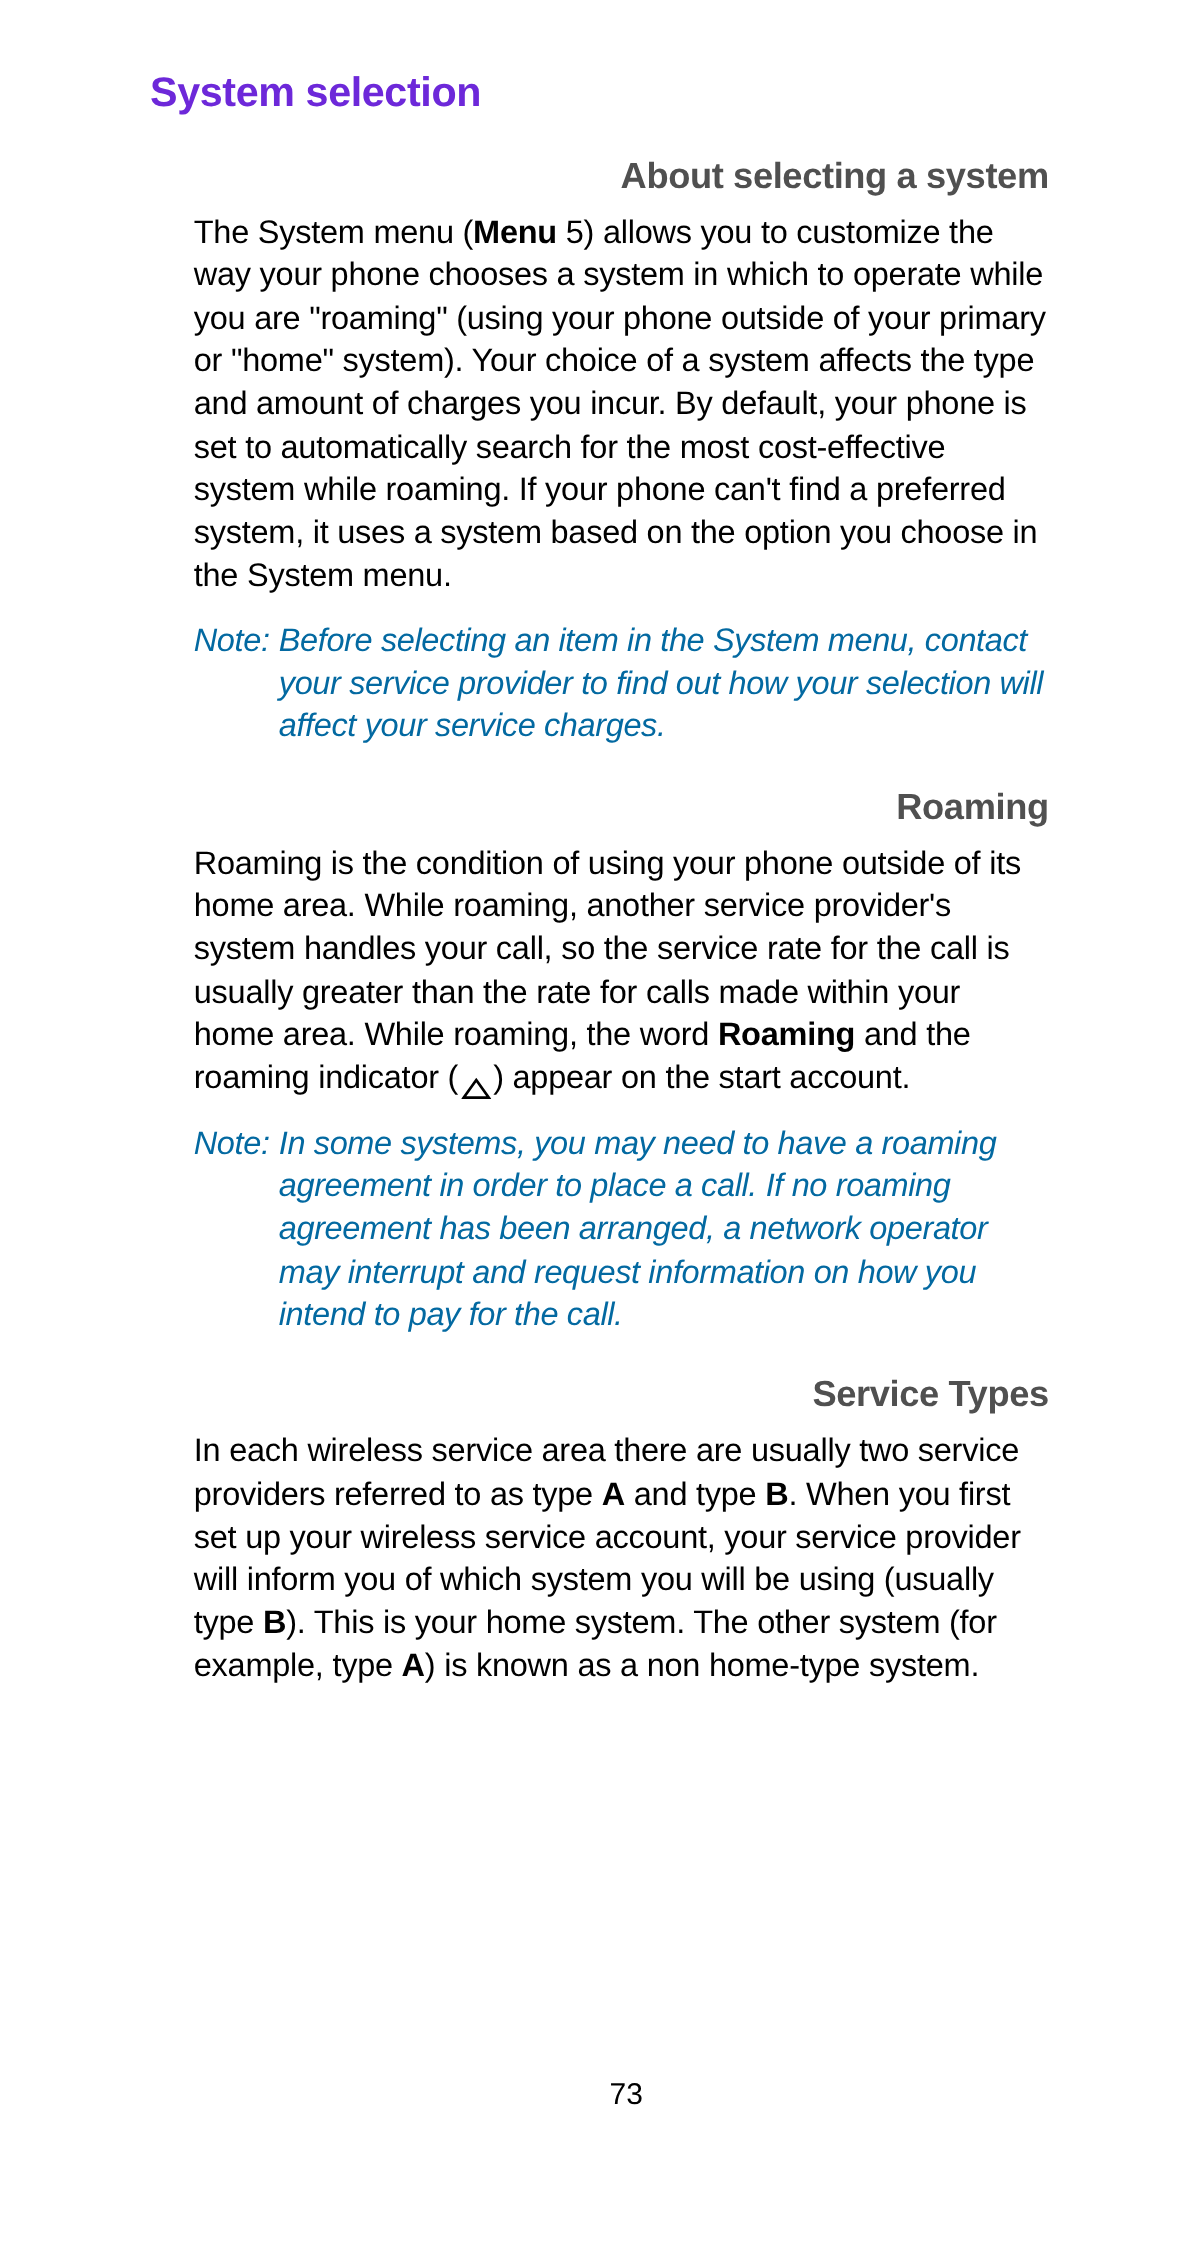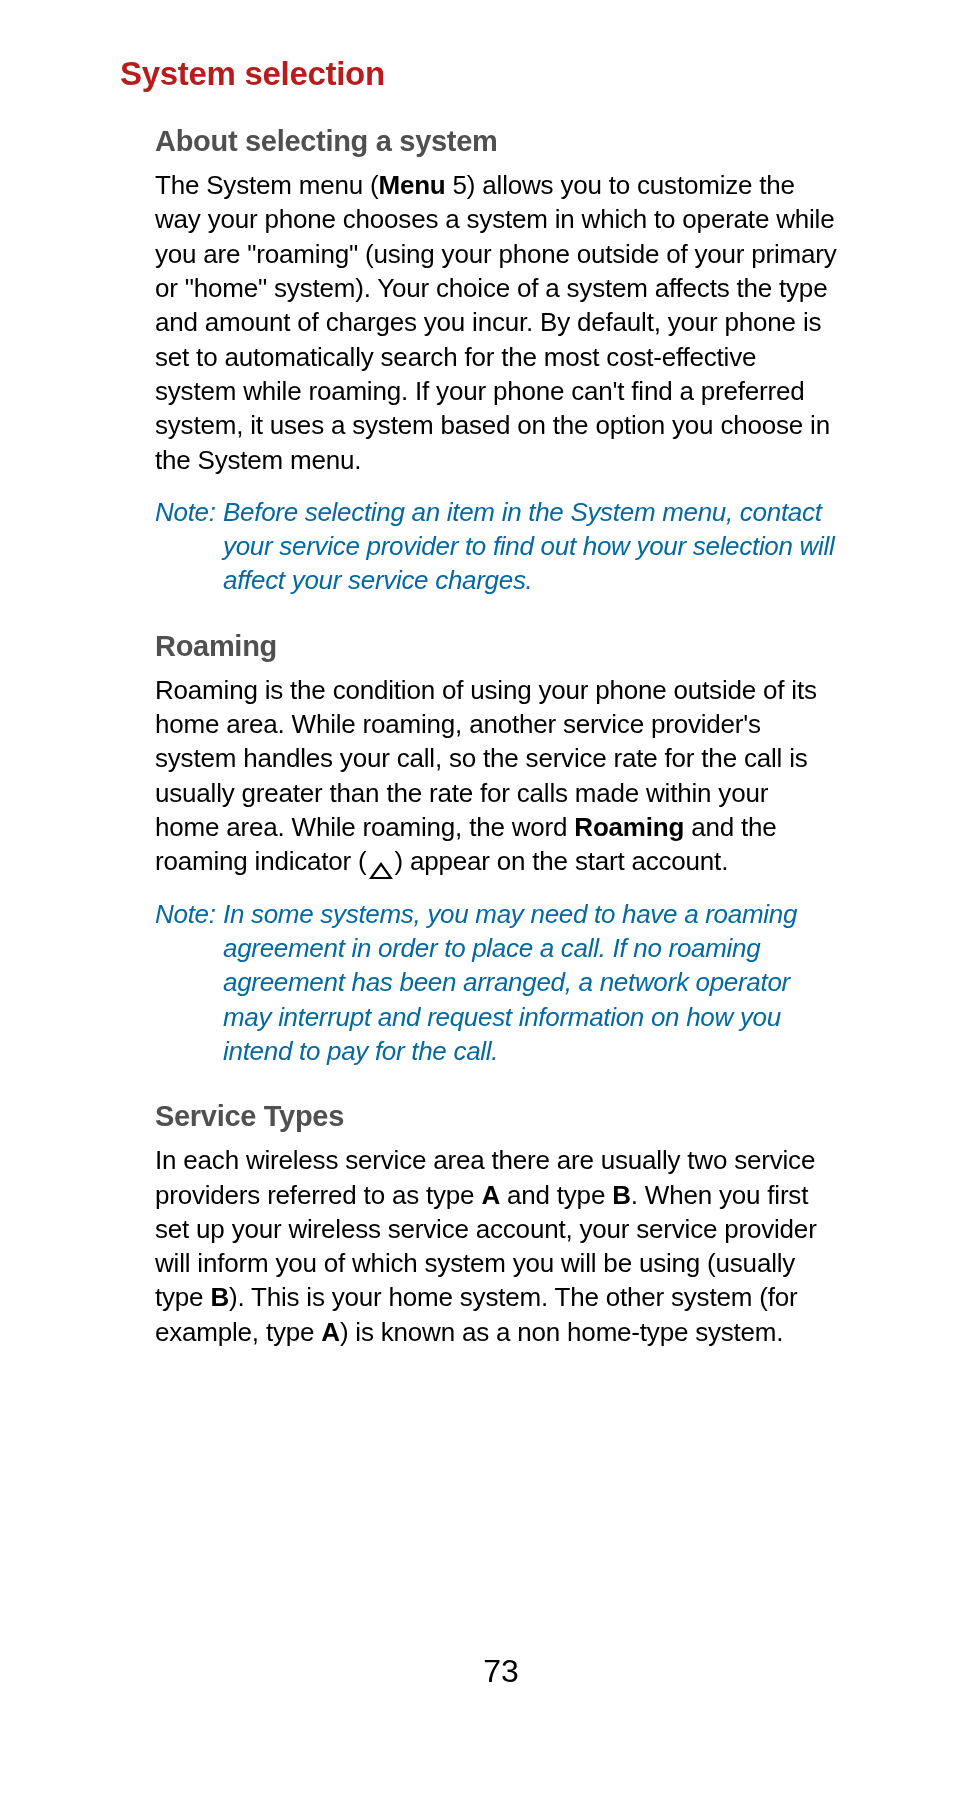--- a/index.html
+++ b/index.html
@@ -9,35 +9,36 @@
     }
     body {
       width: 954px;
       height: 1803px;
       background: #ffffff;
       font-family: Georgia, 'Times New Roman', serif;
       padding: 55px 115px 20px 120px;
       position: relative;
     }
     .heading-main {
-      color: #b91c1c;
+      color: #6d28d9;
       font-size: 33px;
       font-weight: bold;
       margin-bottom: 32px;
       letter-spacing: -0.3px;
       font-family: Arial, Helvetica, sans-serif;
     }
     .subheading {
       color: #505050;
       font-size: 29px;
       font-weight: bold;
       margin-left: 35px;
       margin-bottom: 10px;
       letter-spacing: -0.3px;
       font-family: Arial, Helvetica, sans-serif;
+      text-align: right;
     }
     .body-text {
       color: #000000;
       font-size: 26px;
       line-height: 1.32;
       margin-left: 35px;
       margin-bottom: 18px;
       letter-spacing: -0.2px;
       font-family: Arial, Helvetica, sans-serif;
     }
@@ -77,21 +78,21 @@
     .roaming-icon svg {
       width: 100%;
       height: 100%;
     }
     .page-number {
       position: absolute;
       bottom: 113px;
       left: 0;
       right: 0;
       text-align: center;
-      font-size: 32px;
+      font-size: 24px;
       color: #000000;
       font-family: Arial, Helvetica, sans-serif;
       margin-left: 48px;
     }
   </style>
 </head>
 <body>
 
 <h1 class="heading-main">System selection</h1>
 

